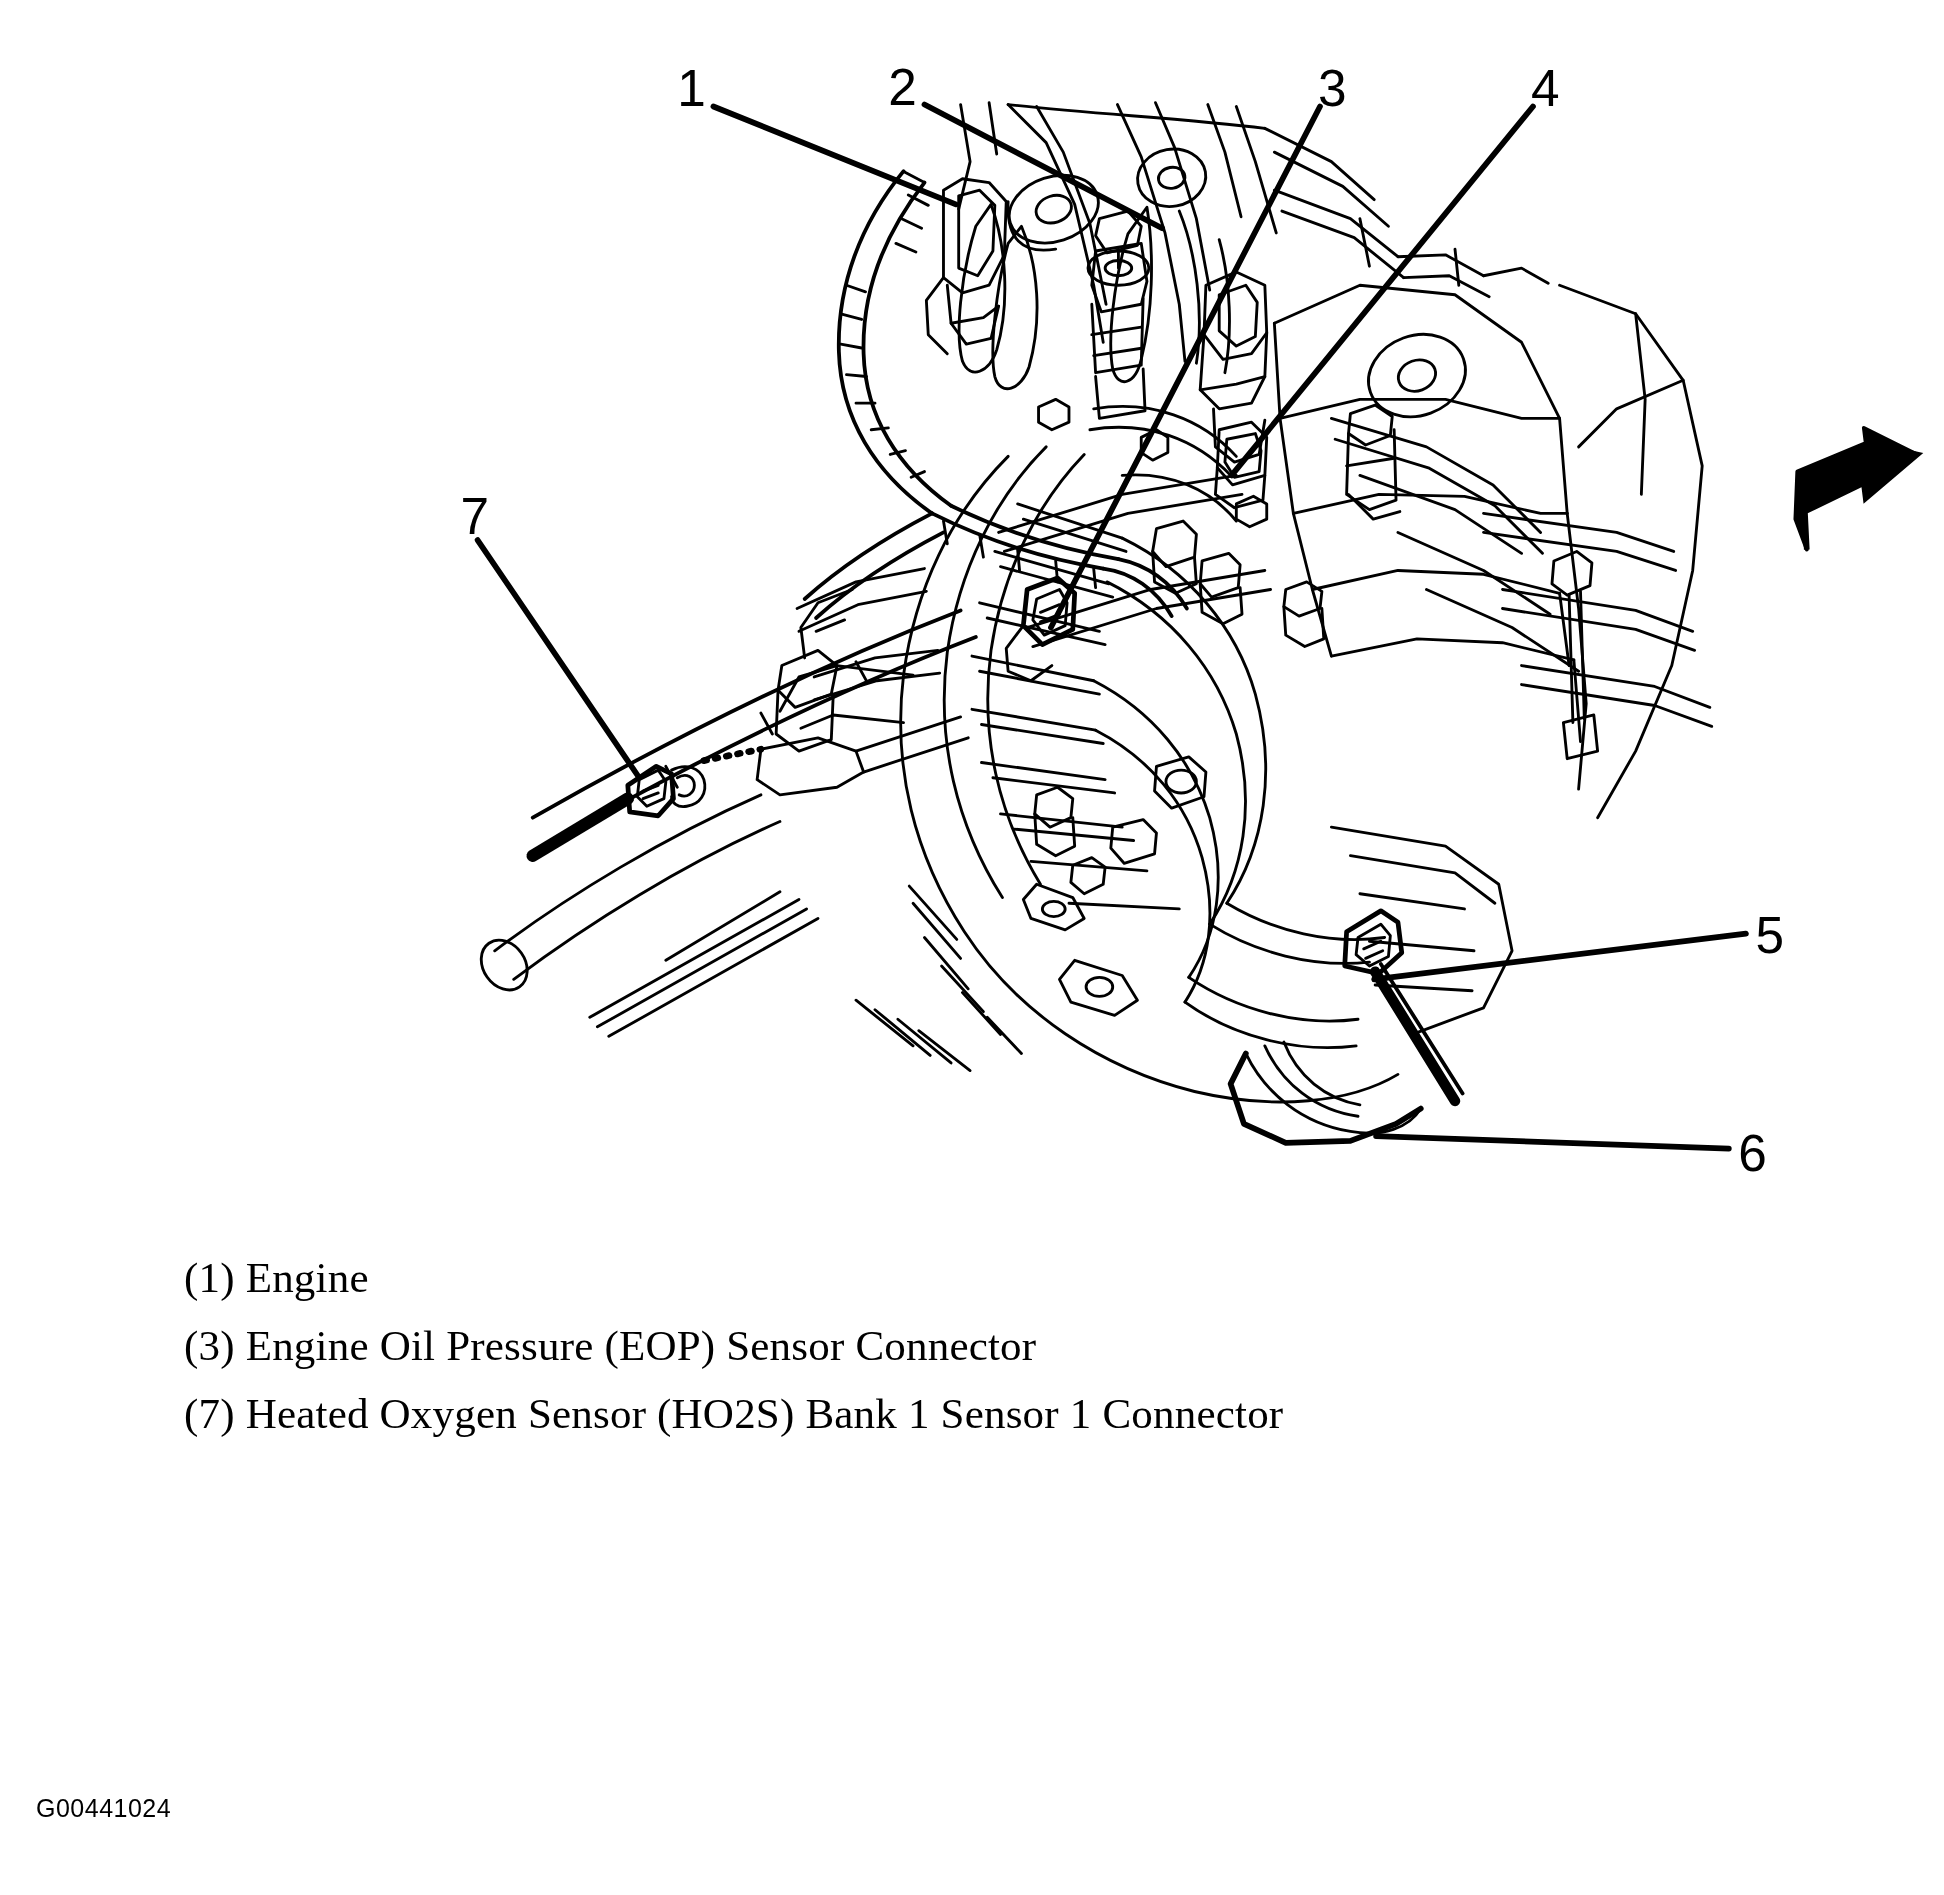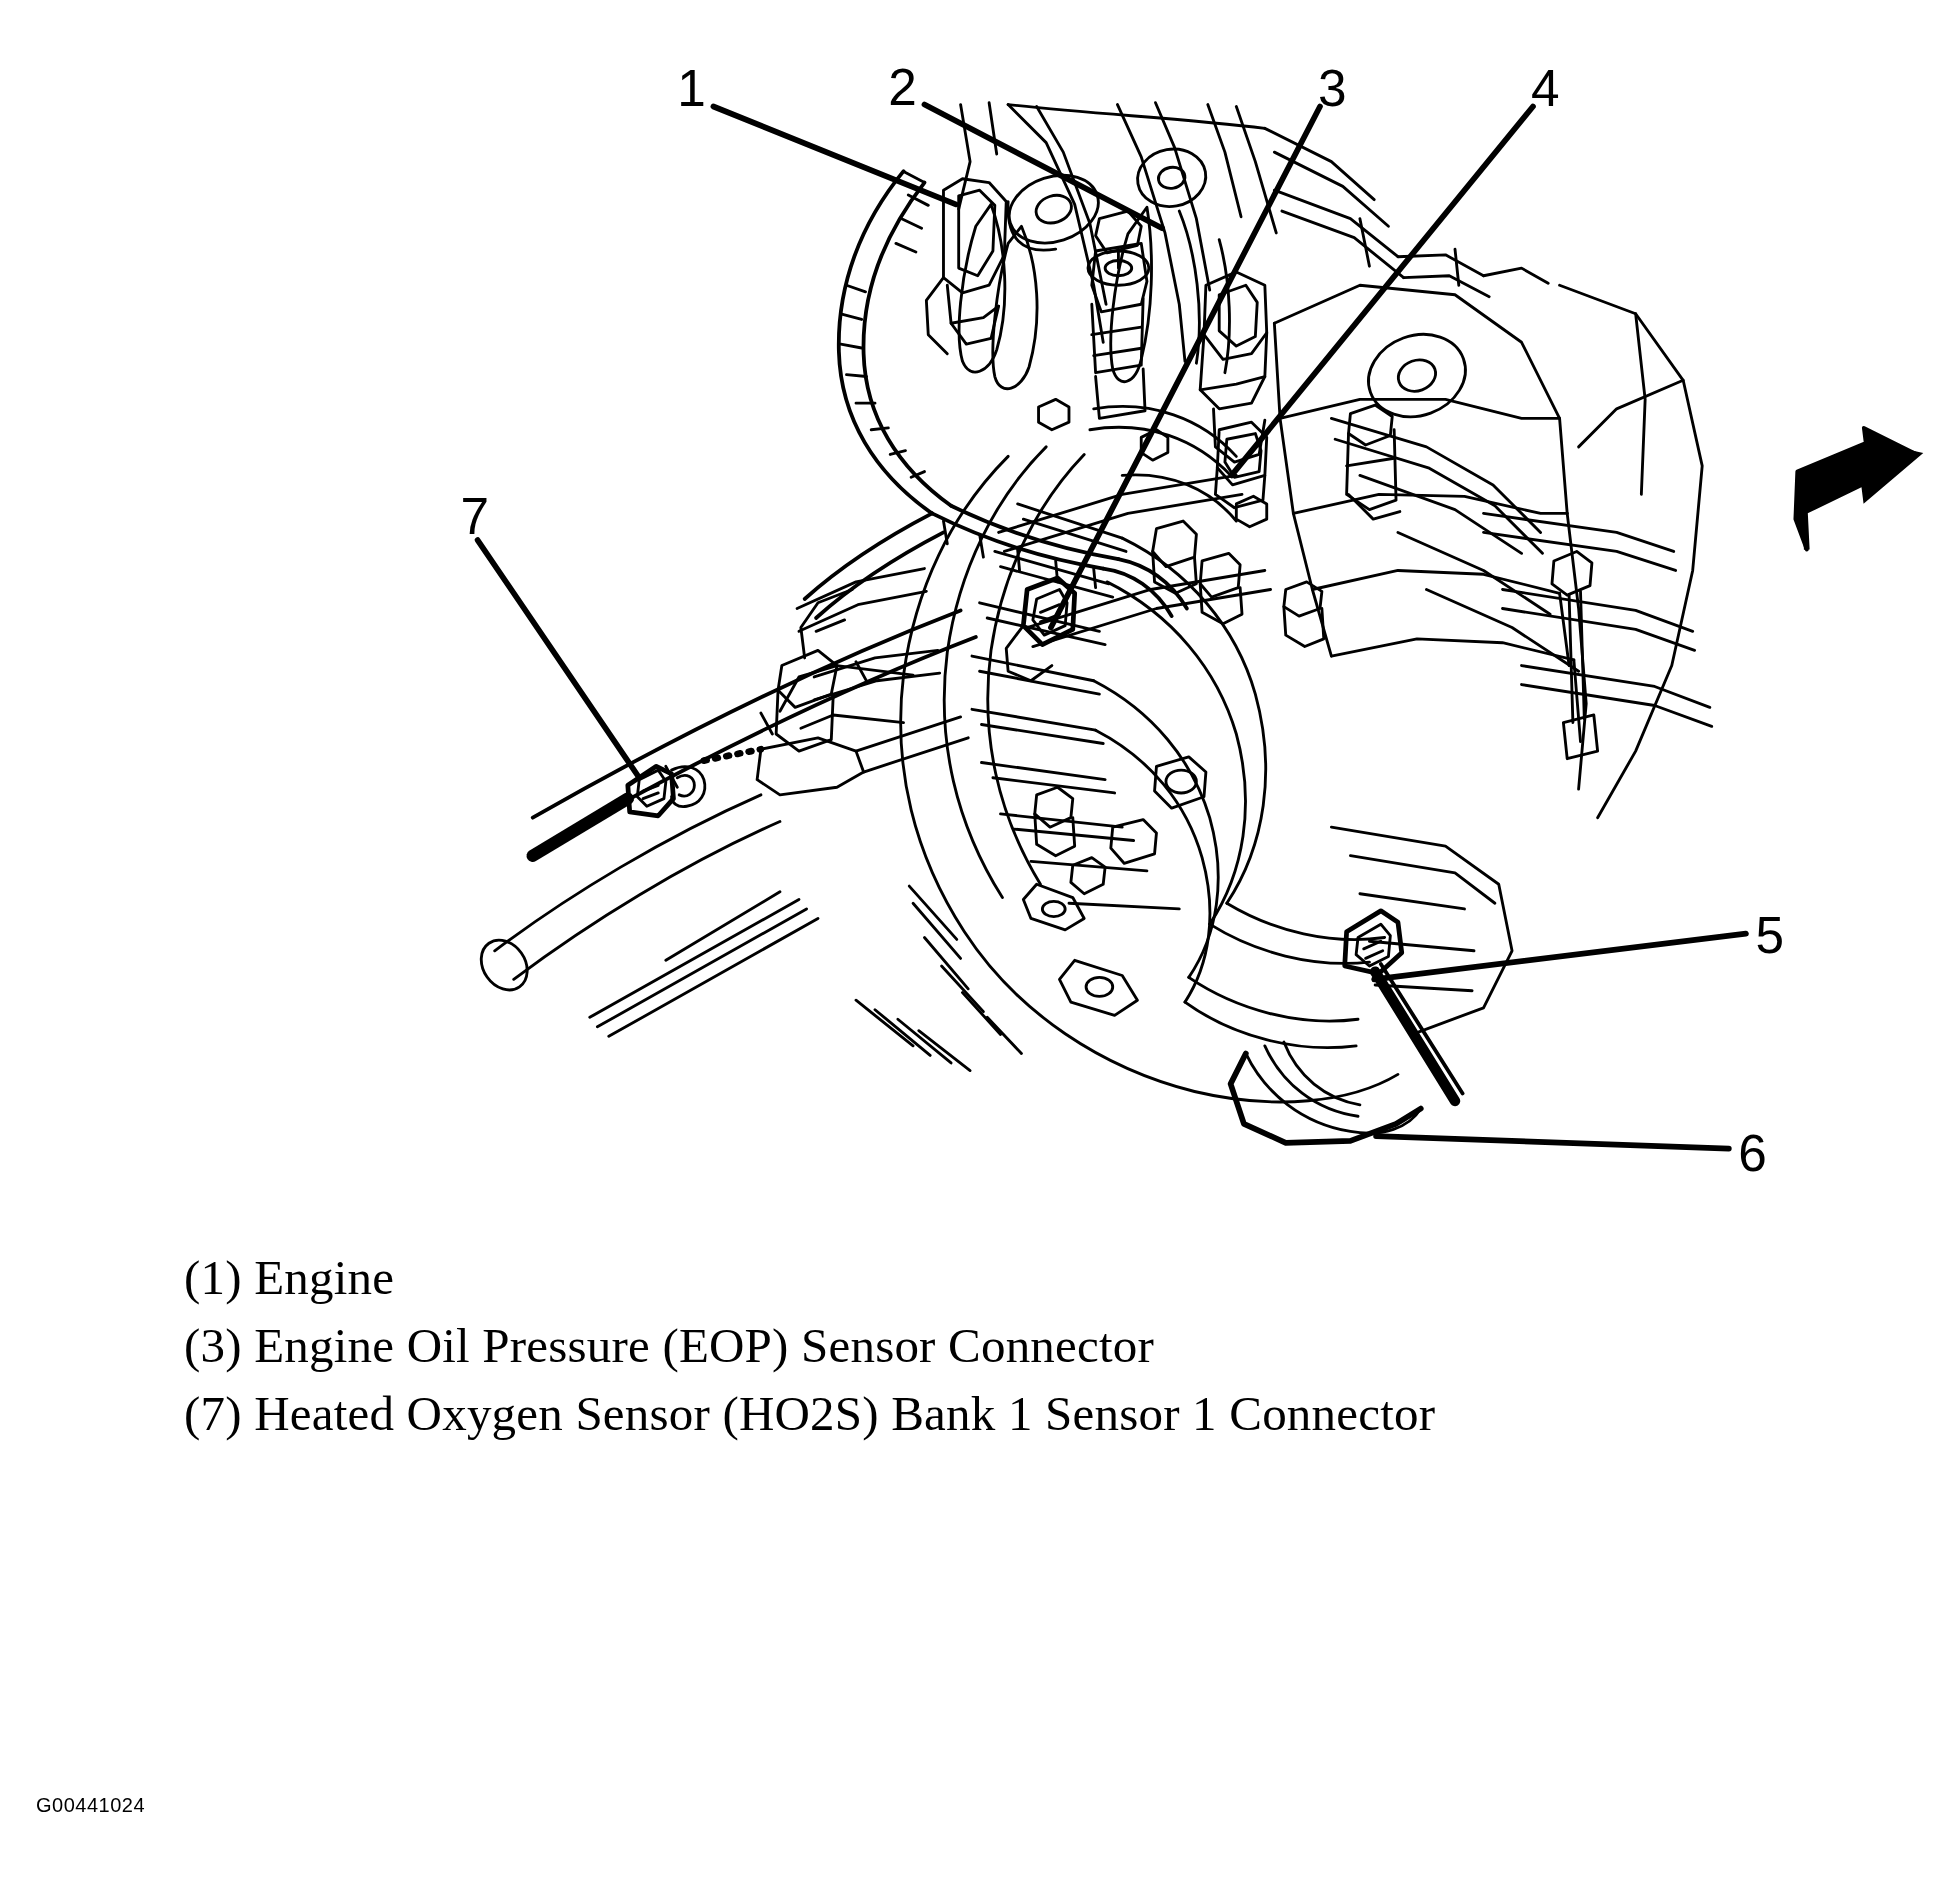--- a/index.html
+++ b/index.html
@@ -40,40 +40,40 @@
 
   
   #legend {
     position: absolute;
     left: 184px;
     top: 1244px;
     width: 1617px;
   }
   .legend-line {
     font-family: "Liberation Serif", "DejaVu Serif", serif;
-    font-size: 49px;
+    font-size: 43px;
     line-height: 68px;
     letter-spacing: 0.2px;
     white-space: nowrap;
     color: #000;
   }
   .legend-num {
     display: inline;
   }
   .legend-text {
     display: inline;
   }
 
   
   #figure-id {
     position: absolute;
     left: 36px;
     top: 1794px;
     font-family: "Liberation Sans", "DejaVu Sans", sans-serif;
-    font-size: 20px;
+    font-size: 25px;
     letter-spacing: 0.5px;
     color: #000;
   }
 
   
   .callout-num-text {
     font-family: "Liberation Sans", "DejaVu Sans", sans-serif;
     font-size: 54px;
     font-weight: 400;
     fill: #000000;

